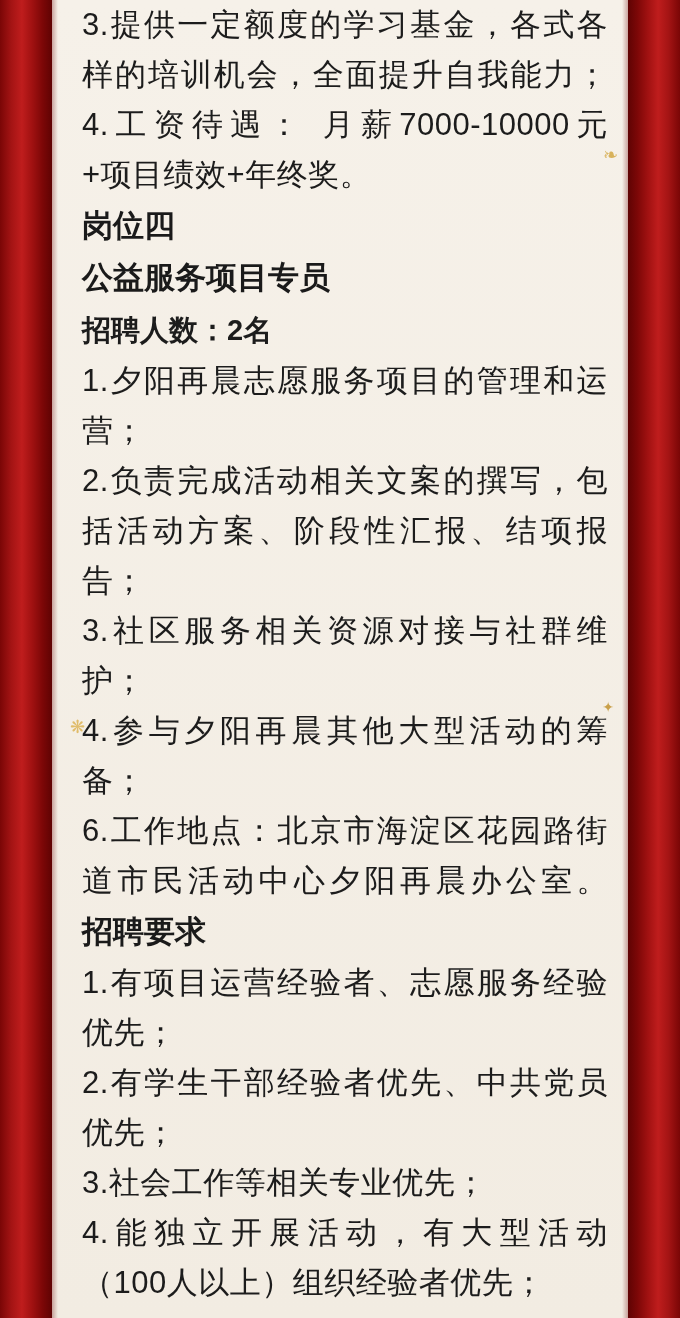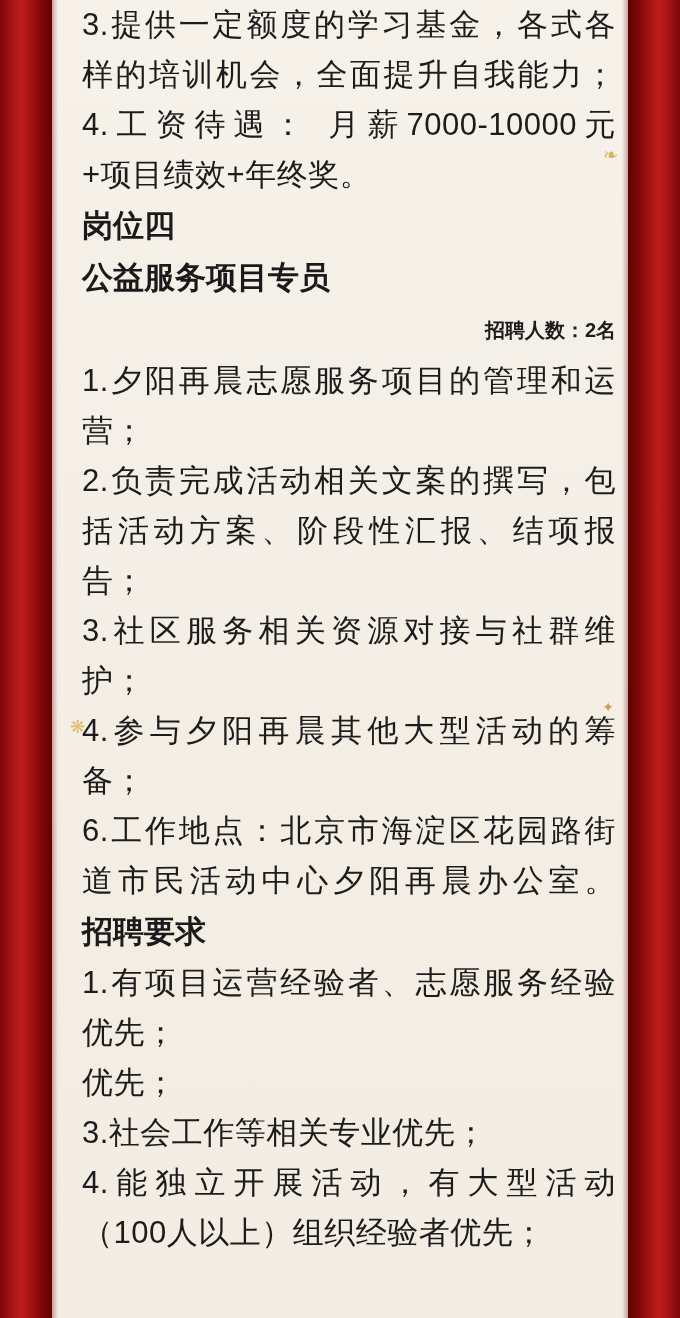--- a/index.html
+++ b/index.html
@@ -55,21 +55,21 @@
     content: "";
     position: absolute;
     right: 0; top: 0; bottom: 0;
     width: 6px;
     background: linear-gradient(270deg, rgba(120,20,20,.35), rgba(120,20,20,0));
   }
 
   .content {
     position: absolute;
     left: 30px;
-    right: 12px;
+    right: 20px;
     top: 0;
     color: #1c1c1c;
   }
 
   .line {
     font-size: 31px;
     line-height: 50px;
     letter-spacing: 0.5px;
     white-space: pre-wrap;
   }
@@ -79,23 +79,22 @@
   }
   .heading {
     text-align: left;
     font-weight: bold;
     font-size: 31px;
     line-height: 52px;
     color: #1a1a1a;
   }
   .subheading {
     font-weight: bold;
-    font-size: 20px;
+    font-size: 29px;
     line-height: 52px;
-    text-align: right;
   }
 
   .ornament {
     position: absolute;
     color: #c8a24a;
     font-size: 20px;
     line-height: 1;
     pointer-events: none;
     user-select: none;
   }
@@ -131,20 +130,21 @@
       <div class="line">护；</div>
       <div class="line justify">4.参与夕阳再晨其他大型活动的筹</div>
       <div class="line">备；</div>
       <div class="line justify">6.工作地点：北京市海淀区花园路街</div>
       <div class="line justify">道市民活动中心夕阳再晨办公室。</div>
 
       <div class="heading">招聘要求</div>
 
       <div class="line justify">1.有项目运营经验者、志愿服务经验</div>
       <div class="line">优先；</div>
+      <div class="line justify">2.有学生干部经验者优先、中共党员</div>
       <div class="line">优先；</div>
       <div class="line">3.社会工作等相关专业优先；</div>
       <div class="line justify">4.能独立开展活动，有大型活动</div>
       <div class="line">（100人以上）组织经验者优先；</div>
 
     </div>
 
     <div class="ornament orn-right-top">❧</div>
     <div class="ornament orn-left-mid">❋</div>
     <div class="ornament orn-right-mid">✦</div>

